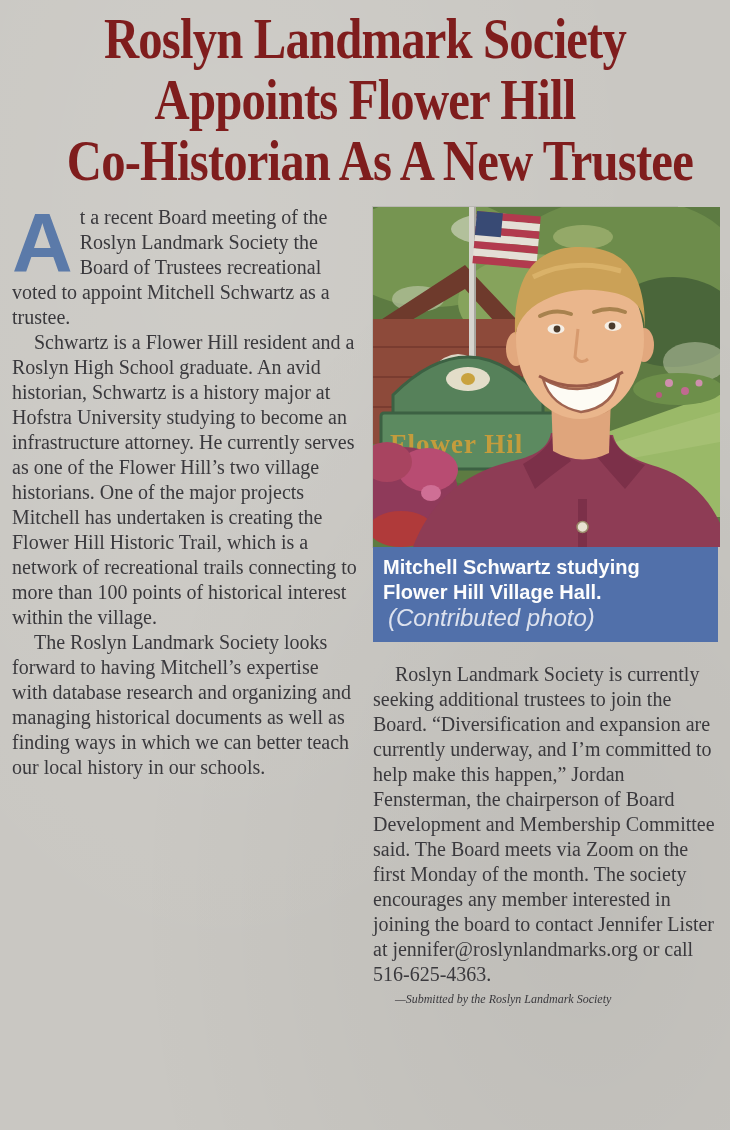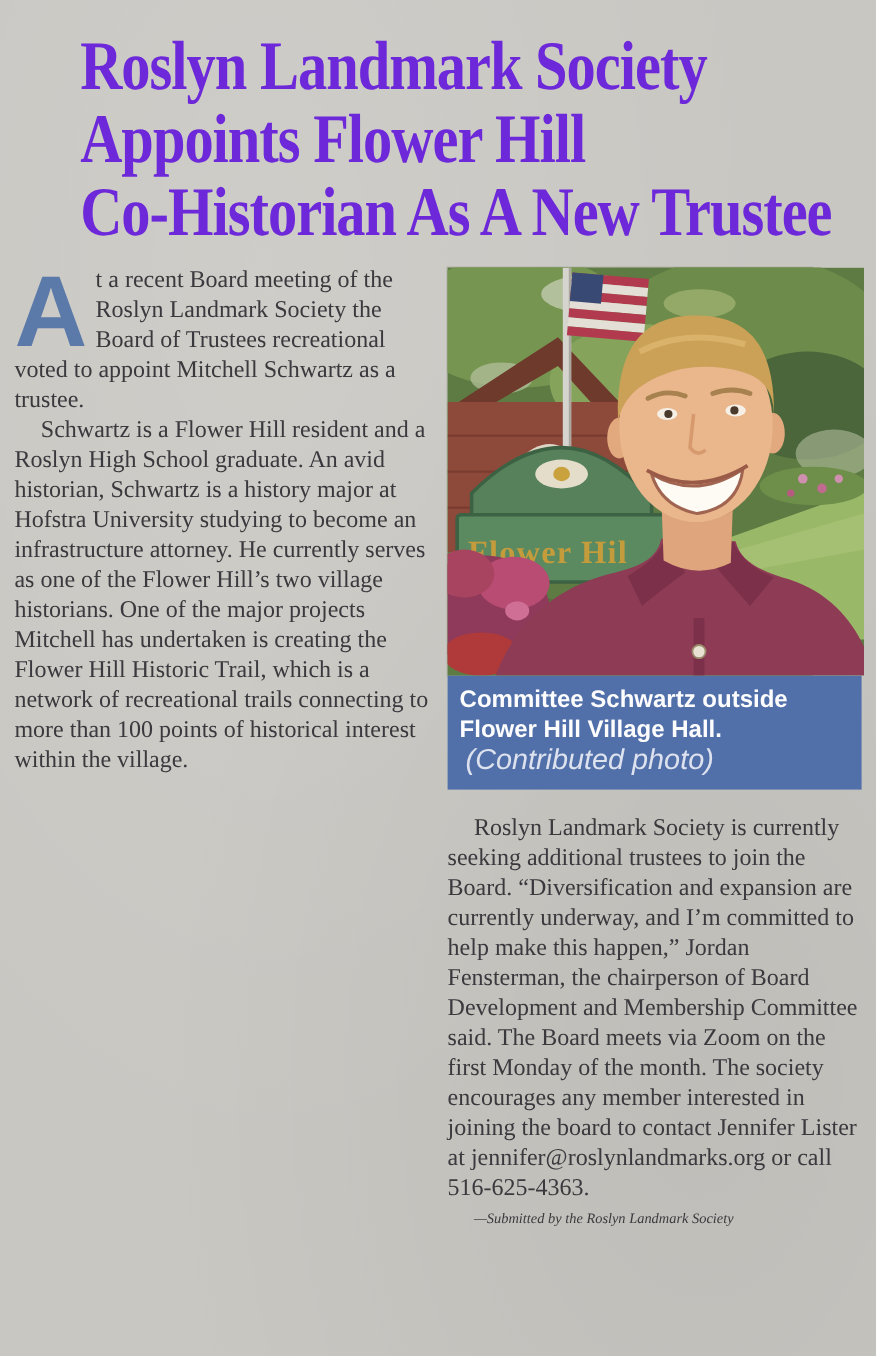--- a/index.html
+++ b/index.html
@@ -6,21 +6,21 @@
   body{
     width:730px;height:1130px;overflow:hidden;
     background:
       radial-gradient(ellipse at 30% 20%, rgba(255,255,255,.10), rgba(0,0,0,0) 60%),
       radial-gradient(ellipse at 80% 80%, rgba(0,0,0,.05), rgba(0,0,0,0) 55%),
       #c9c7c2;
     font-family:"Liberation Serif", serif;
   }
   .page{padding:8px 10px 0;}
   
-  .headline{margin:16px 0 14px;text-align:left;color:#6d28d9;font-weight:bold;}
+  .headline{margin:0 0 14px;text-align:center;color:#7f1d1d;font-weight:bold;}
   .hl-line{display:block;font-size:58px;line-height:61px;white-space:nowrap;
            transform:scaleX(.84);transform-origin:center;letter-spacing:-1px;}
   
   .columns{display:flex;gap:16px;padding:0 2px;}
   .col{width:347px;font-size:20px;line-height:25px;color:#3a393d;}
   .col p{margin:0;text-indent:22px;}
   .col p.no-indent{text-indent:0;}
   .dropcap{
     float:left;font-family:"Liberation Sans",sans-serif;font-weight:bold;
     font-size:84px;line-height:70px;height:72px;color:#5b7aa9;margin:3px 7px 0 0;
@@ -46,20 +46,21 @@
     <span class="hl-line">Roslyn Landmark Society</span>
     <span class="hl-line">Appoints Flower Hill</span>
     <span class="hl-line">Co-Historian As A New Trustee</span>
   </h1>
 
   <div class="columns">
 
     <div class="col">
       <p class="no-indent"><span class="dropcap">A</span><span>t a recent Board meeting of the Roslyn Landmark Society the Board of Trustees recreational voted to appoint Mitchell Schwartz as a trustee.</span></p>
       <p>Schwartz is a Flower Hill resident and a Roslyn High School graduate. An avid historian, Schwartz is a history major at Hofstra University studying to become an infrastructure attorney. He currently serves as one of the Flower Hill’s two village historians. One of the major projects Mitchell has undertaken is creating the Flower Hill Historic Trail, which is a network of recreational trails connecting to more than 100 points of historical interest within the village.</p>
+      <p>The Roslyn Landmark Society looks forward to having Mitchell’s expertise with database research and organizing and managing historical documents as well as finding ways in which we can better teach our local history in our schools.</p>
     </div>
 
     <div class="col">
 
       <figure class="photo-figure" style="margin:2px 0 20px">
         <div class="photo-frame">
           <svg viewBox="0 0 347 340" preserveAspectRatio="none">
 
             <g>
               <rect x="0" y="0" width="347" height="340" fill="#5d7b42"></rect>
@@ -151,21 +152,21 @@
               <ellipse cx="240" cy="119" rx="8.5" ry="5" fill="#f5efe6"></ellipse>
               <circle cx="184" cy="122" r="3.4" fill="#4a3a2c"></circle>
               <circle cx="239" cy="119" r="3.4" fill="#4a3a2c"></circle>
               <path d="M205,122 L202,150 Q208,158 215,152" stroke="#d79a6e" stroke-width="3" fill="none"></path>
               <path d="M170,172 Q207,194 246,168 Q242,200 208,205 Q178,199 170,172 Z" fill="#fdfbf4" stroke="#a06450" stroke-width="2.5"></path>
               <path d="M166,169 Q207,191 250,165" stroke="#9a5a48" stroke-width="3" fill="none"></path>
             </g>
           </svg>
         </div>
         <figcaption class="photo-caption">
-          <span class="cap-bold">Committee Schwartz outside Flower Hill Village Hall.</span><span class="cap-credit">(Contributed photo)</span>
+          <span class="cap-bold">Mitchell Schwartz studying Flower Hill Village Hall.</span><span class="cap-credit">(Contributed photo)</span>
         </figcaption>
       </figure>
 
       <p>Roslyn Landmark Society is currently seeking additional trustees to join the Board. “Diversification and expansion are currently underway, and I’m committed to help make this happen,” Jordan Fensterman, the chairperson of Board Development and Membership Committee said. The Board meets via Zoom on the first Monday of the month. The society encourages any member interested in joining the board to contact Jennifer Lister at jennifer@roslynland­marks.org or call 516-625-4363.</p>
       <p class="byline">—Submitted by the Roslyn Landmark Society</p>
 
     </div>
   </div>
 </div>
 

